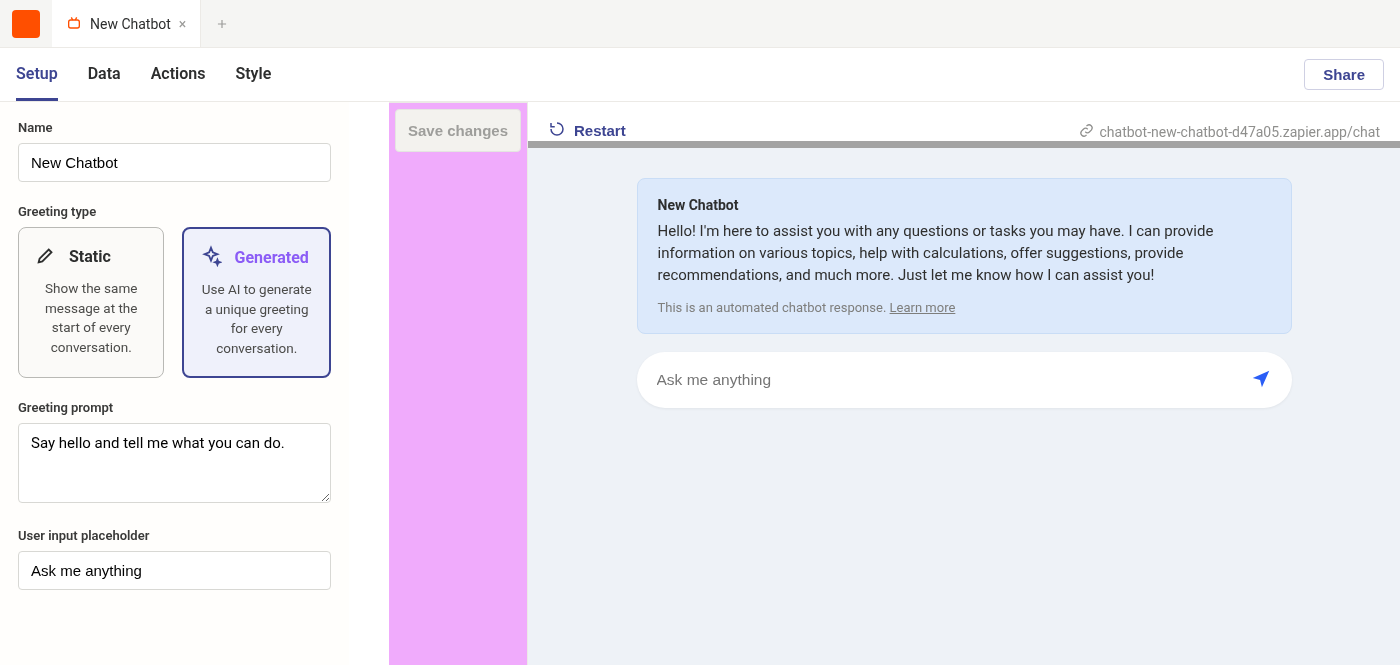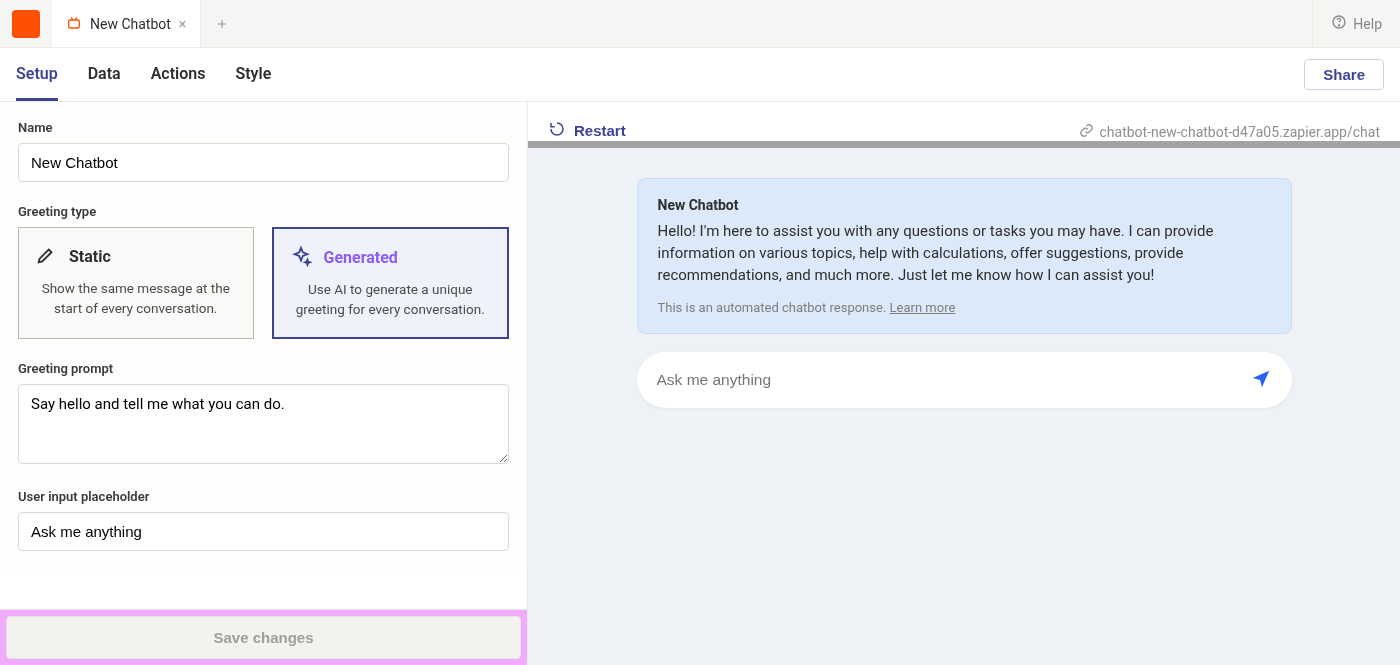--- a/index.html
+++ b/index.html
@@ -18,28 +18,28 @@
   
   .section-bar { height: 54px; border-bottom: 1px solid #eceae6; display:flex; align-items:center; padding: 0 16px; }
   .section-tabs { display:flex; gap: 30px; height:100%; align-items:center; }
   .section-tab { font-size: 16px; font-weight: 600; color:#2d2e2e; cursor:pointer; height:100%; display:flex; align-items:center; border-bottom: 3px solid transparent; }
   .section-tab.active { color:#3d4592; border-bottom-color:#3d4592; }
   .section-bar .spacer { flex:1; }
   .share-btn { border:1px solid #cfd0e3; background:#fff; color:#3d4592; font-weight:700; font-size:15px; padding: 6px 18px; border-radius:4px; cursor:pointer; }
 
   
   .body-row { display:flex; height: calc(665px - 48px - 54px); }
-  .left-pane { width: 528px; display:flex; flex-direction:column; border-right:1px solid #eceae6;gap:40px; }
+  .left-pane { width: 528px; display:flex; flex-direction:row; border-right:1px solid #eceae6;gap:40px; }
   .left-scroll { flex:1; overflow-y:auto; padding: 18px 18px 24px 18px; background:#fffefc; }
   .field-label { font-size: 13px; font-weight:600; color:#3a3a39; margin-bottom:8px; }
   .text-input { width:100%; border:1px solid #d8d8d4; border-radius:4px; padding:10px 12px; font-size:15px; background:#fff; }
   .textarea { width:100%; border:1px solid #d8d8d4; border-radius:4px; padding:10px 12px; font-size:15px; background:#fff; height:80px; resize:both; font-family:inherit; }
   .block { margin-bottom: 22px; }
   .cards-row { display:flex; gap:18px; }
-  .card { flex:1; border:1px solid #b9b9b5; border-radius:0; padding:16px 16px 18px 16px; background:#fbfaf8; cursor:pointer; }
+  .card { flex:1; border:1px solid #b9b9b5; border-radius:8px; padding:16px 16px 18px 16px; background:#fbfaf8; cursor:pointer; }
   .card .card-head { display:flex; align-items:center; gap:12px; margin-bottom:10px; }
   .card .card-title { font-size:16px; font-weight:700; }
   .card .card-desc { font-size:13.5px; line-height:1.45; color:#4c4c4a;text-align:center; }
   .card.selected { border:2px solid #3d4592; background:#eff1fb; }
   .card.selected .card-title { color:#8b5cf6; }
   .card.selected svg { color:#3d4592; }
   .left-footer { border-top:1px solid #eceae6; padding:6px; background:#f0abfc; }
   .save-btn { width:100%; border:1px solid #e5e5e1; background:#f3f2ee; color:#9e9e9b; font-weight:600; font-size:15px; padding:12px; border-radius:4px; cursor:not-allowed; }
 
   
@@ -73,30 +73,20 @@
     </span>
     <span>New Chatbot</span>
     <span class="close">×</span>
   </div>
   <div class="plus-tab">
     <svg viewBox="0 0 24 24" width="14" height="14" stroke="currentColor" stroke-width="2">
         <path d="M12 5v14M5 12h14"></path>
       </svg>
   </div>
   <div class="spacer"></div>
-  <div class="help">
-    <span>
-      <svg viewBox="0 0 24 24" width="16" height="16" fill="none" stroke="currentColor" stroke-width="2">
-          <circle cx="12" cy="12" r="9"></circle>
-          <path d="M9.5 9a2.5 2.5 0 015 0c0 1.5-2.5 2-2.5 3.5"></path>
-          <circle cx="12" cy="17" r="0.8" fill="currentColor"></circle>
-        </svg>
-    </span>
-    <span>Help</span>
-  </div>
 </div>
 
 <div class="section-bar">
   <div class="section-tabs">
     <div class="section-tab active">Setup</div>
     <div class="section-tab">Data</div>
     <div class="section-tab">Actions</div>
     <div class="section-tab">Style</div>
   </div>
   <div class="spacer"></div>

